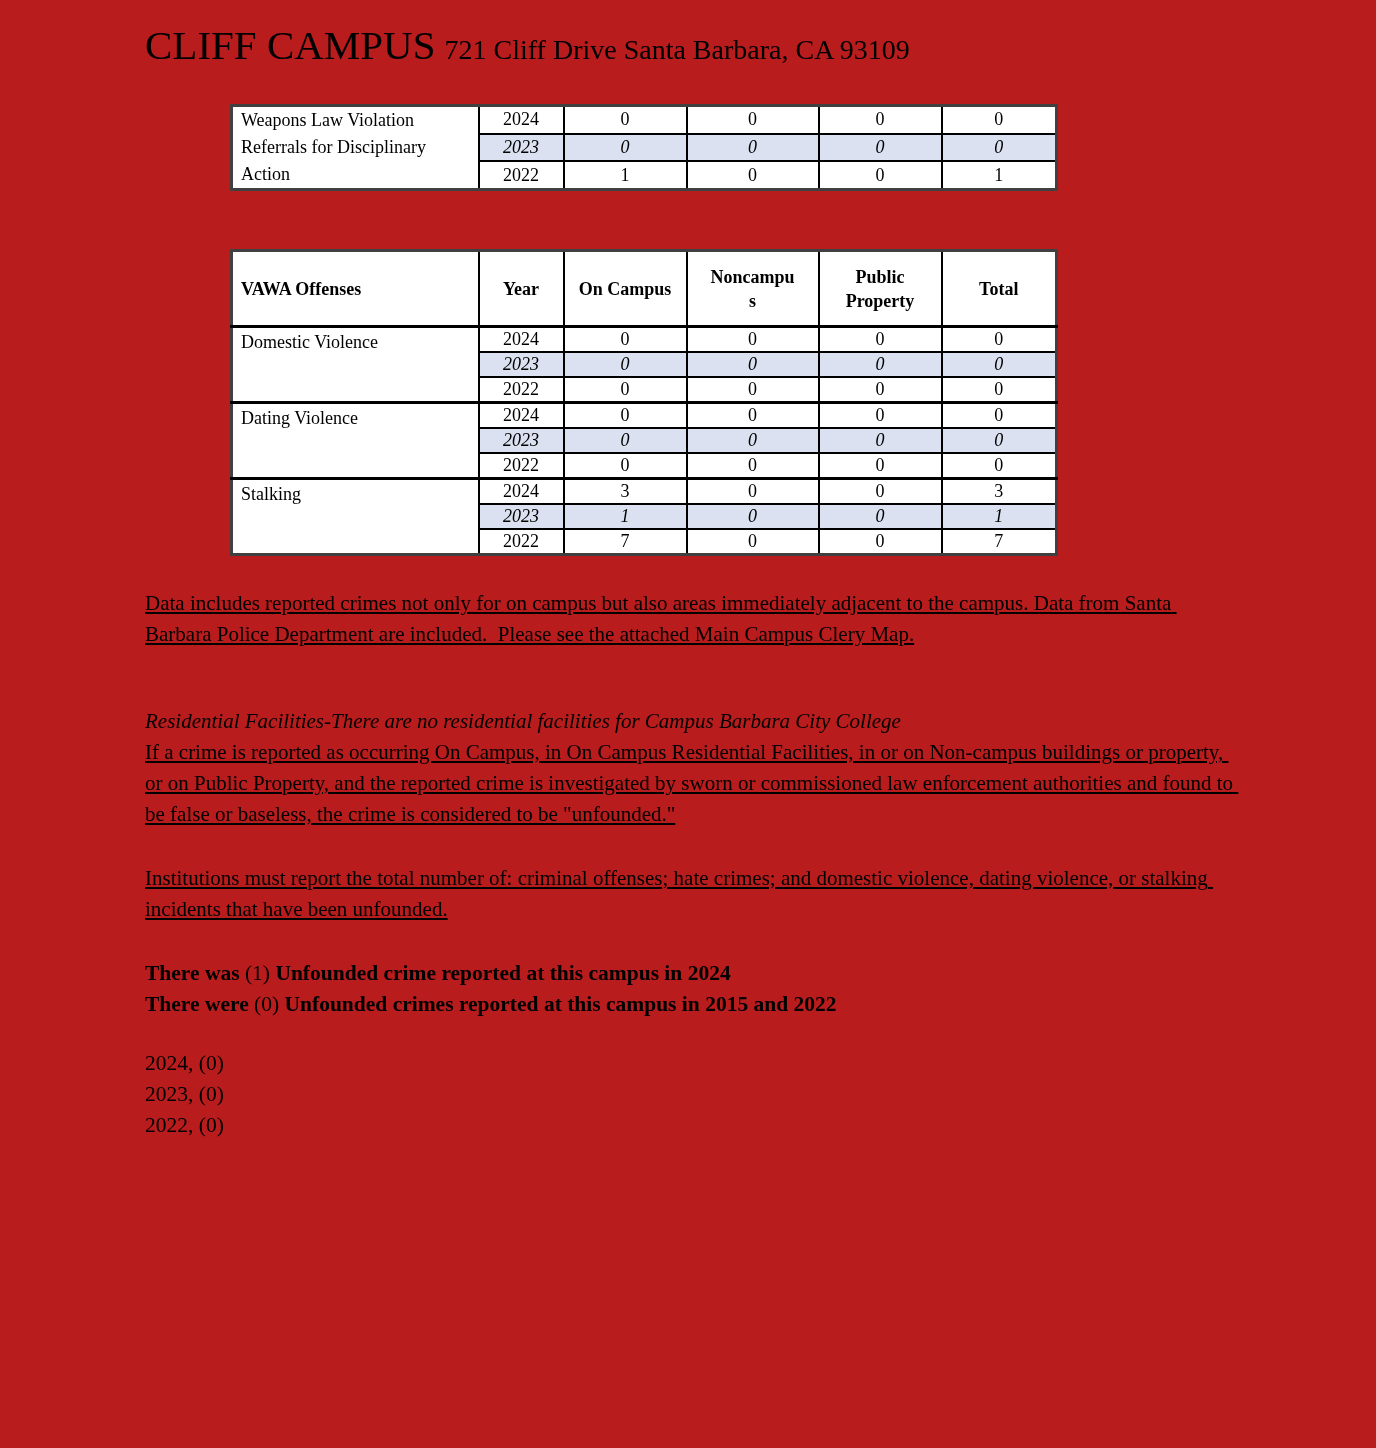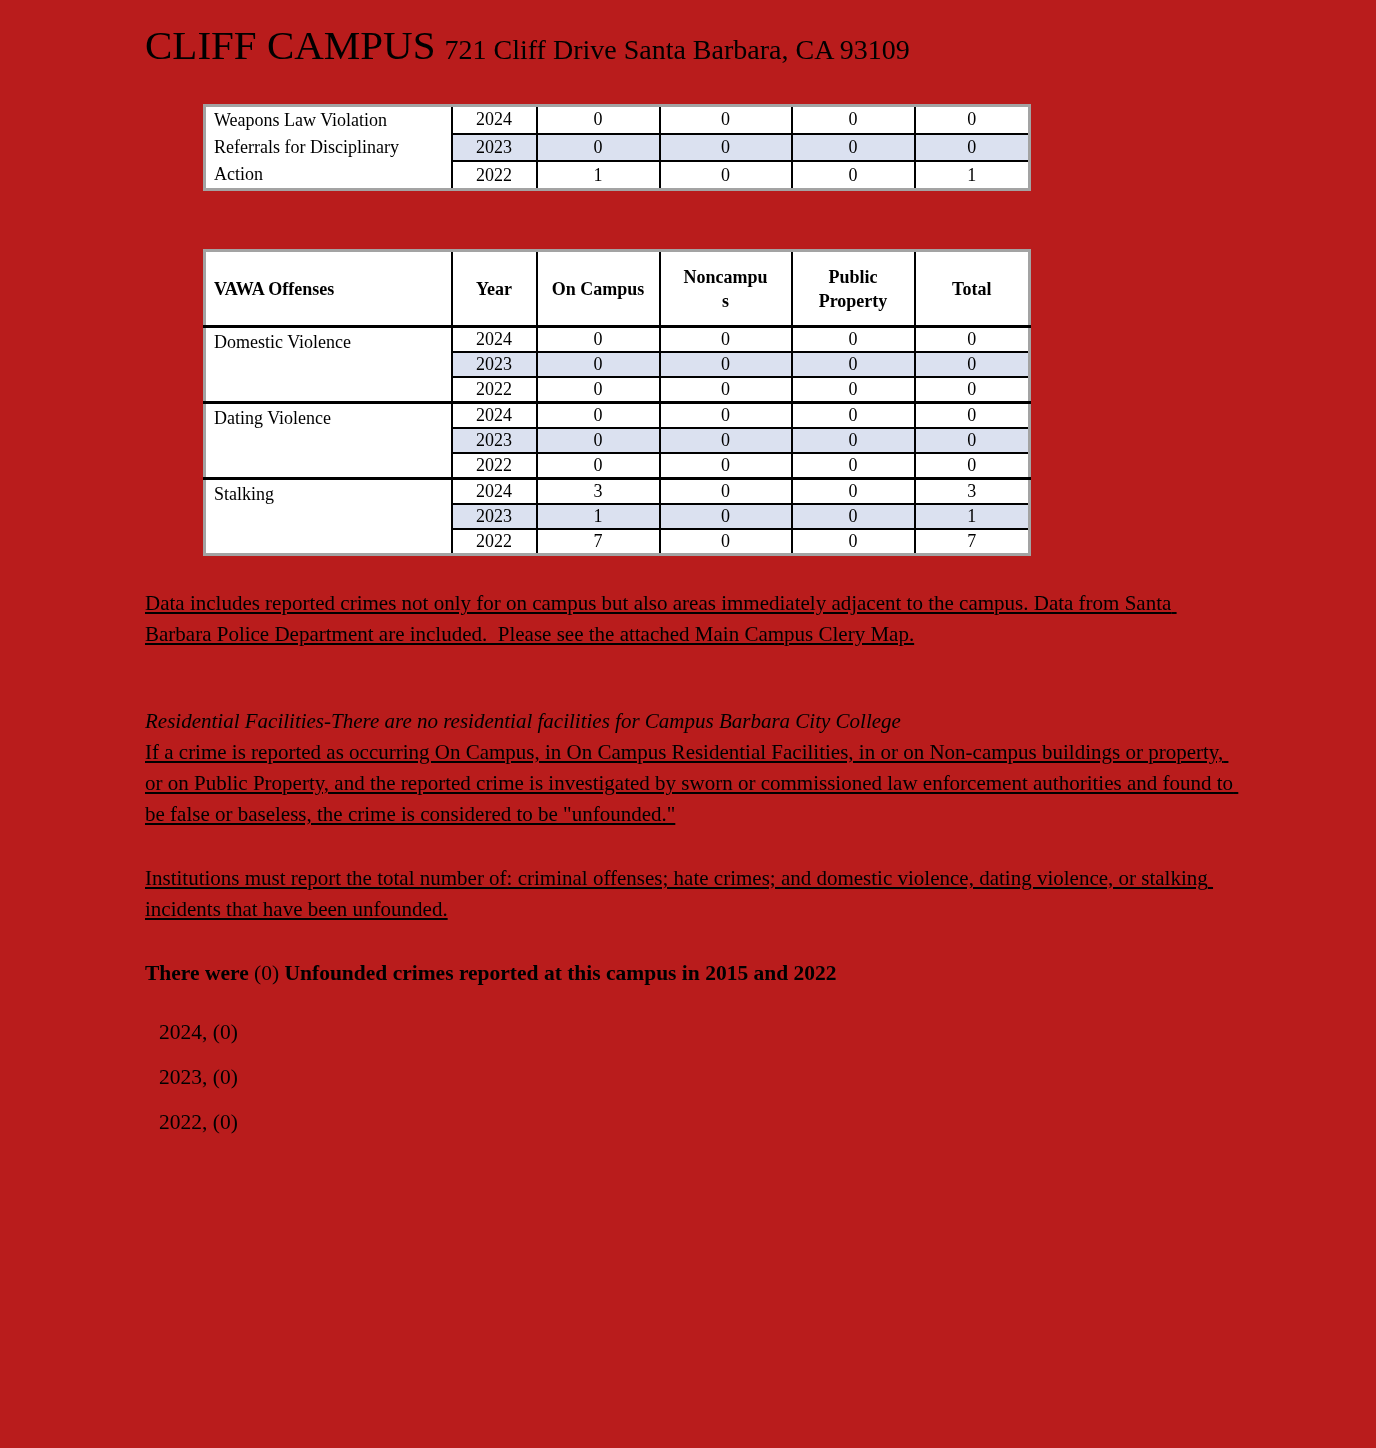--- a/index.html
+++ b/index.html
@@ -29,22 +29,22 @@
     white-space: nowrap;
   }
   h1.doc-title .address {
     font-size: 28px;
     margin-left: 9px;
   }
   
   table.tbl {
     border-collapse: collapse;
     table-layout: fixed;
-    margin-left: 58px;
-    border: 3px solid #a3a3a3;
+    margin-left: 85px;
+    border: 3px solid #404040;
   }
   table.tbl td, table.tbl th {
     border: 2px solid #000;
     font-size: 18px;
     padding: 0 4px;
     overflow: hidden;
     background: #ffffff;
   }
   table.weapons { margin-top: 31px; }
   table.weapons td { height: 24px; }
@@ -69,21 +69,21 @@
   }
   table.vawa td { height: 23px; }
   table.vawa td.offense-cell {
     vertical-align: top;
     padding-left: 8px;
     padding-top: 2px;
     text-align: left;
     line-height: 24px;
   }
   .tbl td.year, .tbl td.num { text-align: center; vertical-align: middle; }
-  tr.shaded td { background: var(--shade, #dbe1f0); }
+  tr.shaded td { background: var(--shade, #dbe1f0); font-style: italic; }
   tr.gstart td { border-top: 3px solid #000; }
   span.brk {
     display: inline-block;
     max-width: 88px;
     word-break: break-all;
     line-height: 24px;
   }
   
   p.body {
     font-size: 21px;
@@ -115,21 +115,21 @@
     margin: 0;
     white-space: pre-wrap;
   }
   p.boldline b { font-weight: bold; }
   p.boldline span.cnt { font-weight: normal; }
   h2.hate-heading { margin-top: 33px; }
   .year-lines { margin-top: 28px; }
   p.yearline {
     font-size: 21.5px;
     line-height: 31px;
-    margin: 14px;
+    margin: 0;
   }
 </style>
 </head>
 <body>
 
 <div class="page">
   <div class="content">
 
     <h1 class="doc-title"><span class="campus">CLIFF CAMPUS</span><span class="address">721 Cliff Drive Santa Barbara, CA 93109</span></h1>
 
@@ -257,20 +257,21 @@
 
     <p class="body data-note">Data includes reported crimes not only for on campus but also areas immediately adjacent to the campus. Data from Santa Barbara Police Department are included.  Please see the attached Main Campus Clery Map.</p>
 
     <p class="italic-note">Residential Facilities-There are no residential facilities for Campus Barbara City College</p>
 
     <p class="body after-heading">If a crime is reported as occurring On Campus, in On Campus Residential Facilities, in or on Non-campus buildings or property, or on Public Property, and the reported crime is investigated by sworn or commissioned law enforcement authorities and found to be false or baseless, the crime is considered to be "unfounded."</p>
 
     <p class="body spaced">Institutions must report the total number of: criminal offenses; hate crimes; and domestic violence, dating violence, or stalking incidents that have been unfounded.</p>
 
     <div class="bold-lines">
+      <p class="boldline"><b>There was </b><span class="cnt">(1)</span><b> Unfounded crime reported at this campus in 2024</b></p>
       <p class="boldline"><b>There were </b><span class="cnt">(0)</span><b> Unfounded crimes reported at this campus in 2015 and 2022</b></p>
     </div>
 
 
     <div class="year-lines">
       <p class="yearline">2024, (0)</p>
       <p class="yearline">2023, (0)</p>
       <p class="yearline">2022, (0)</p>
     </div>
 

